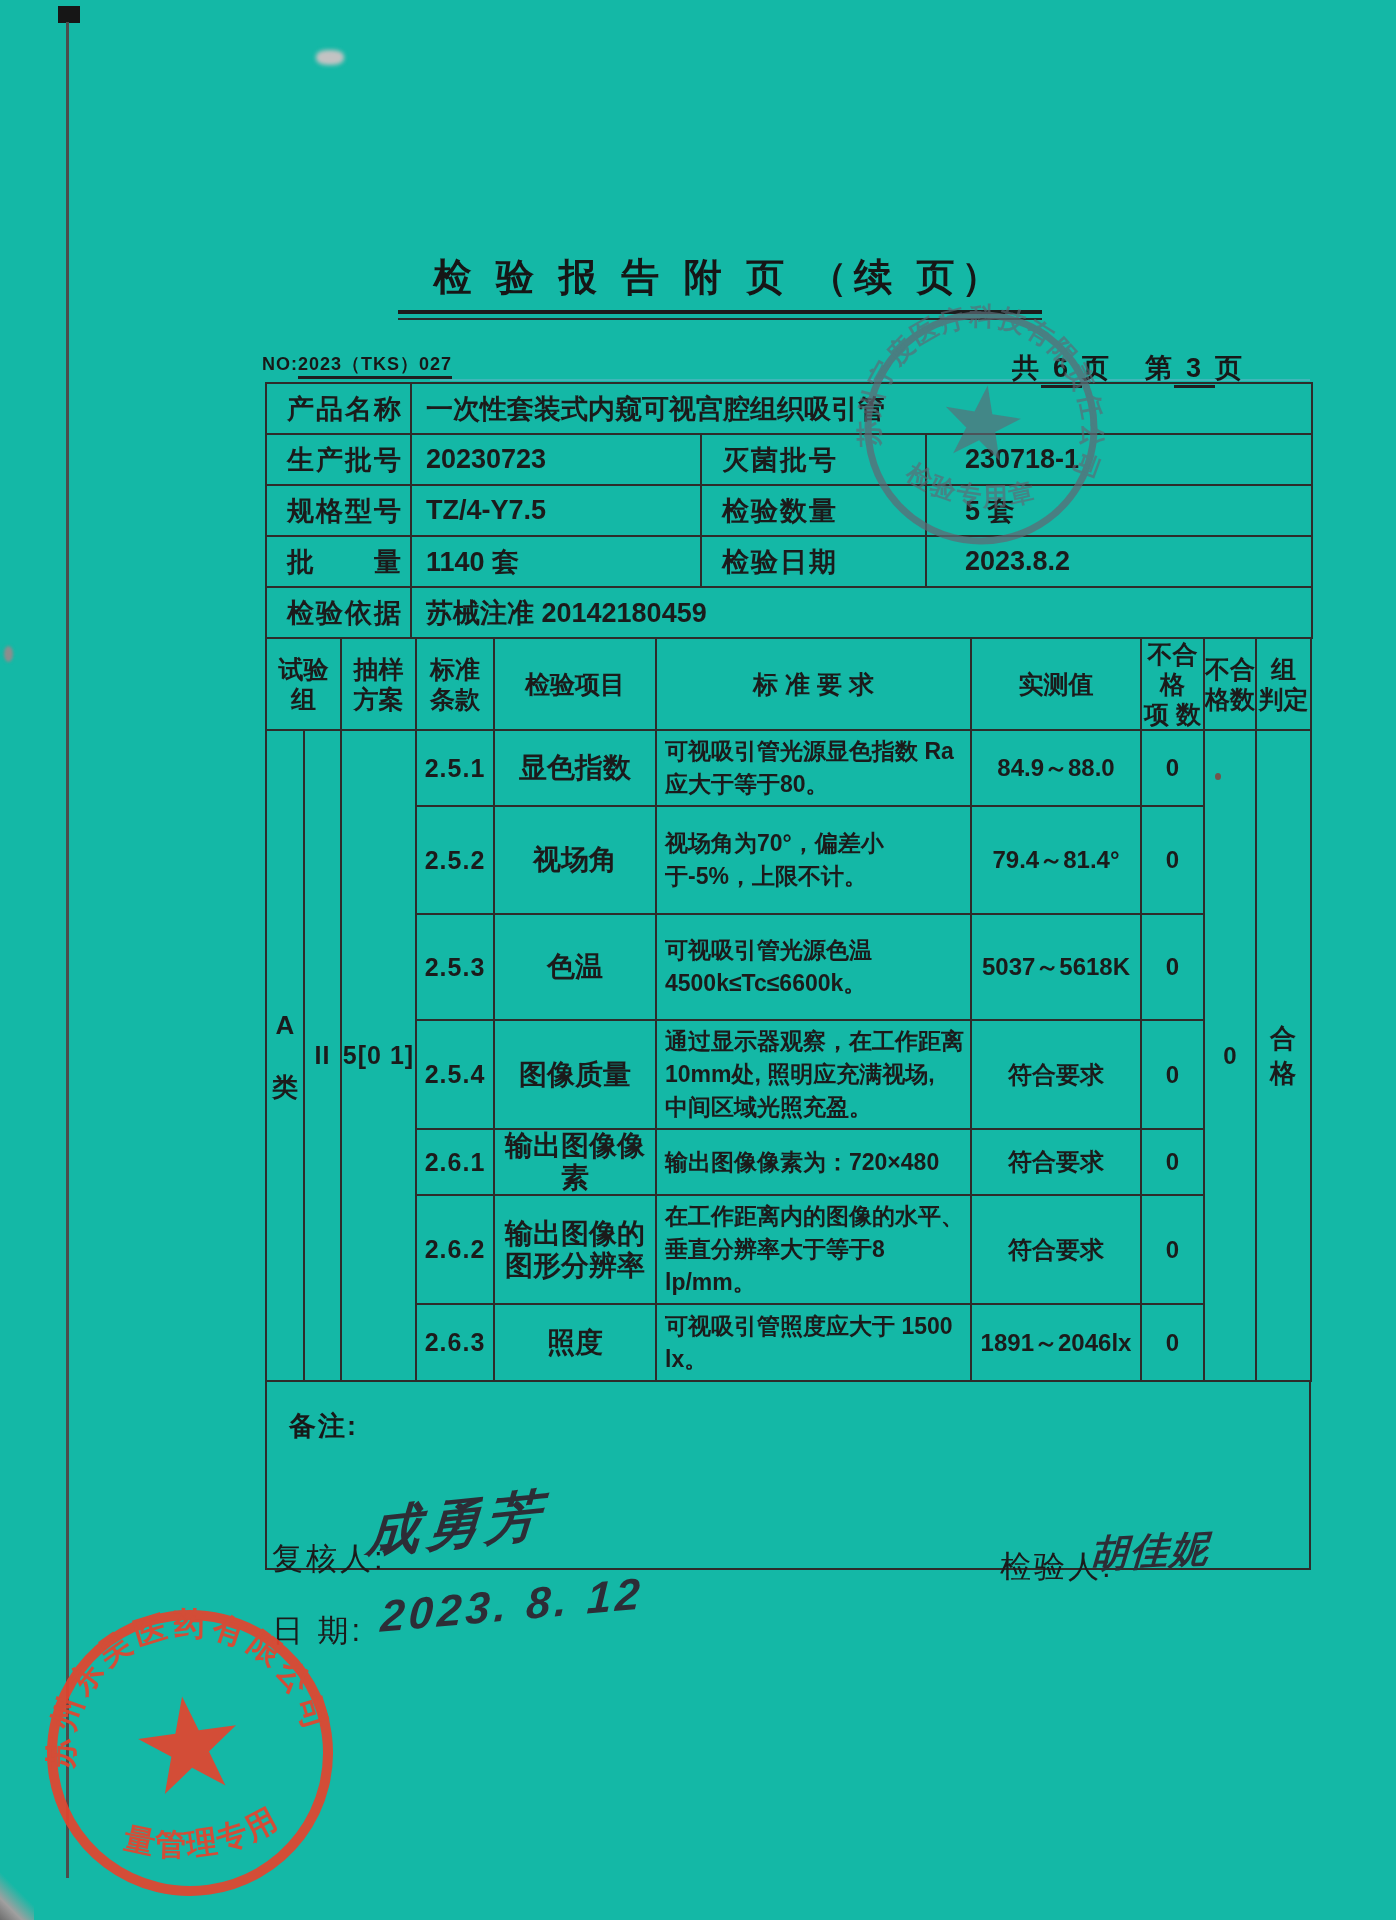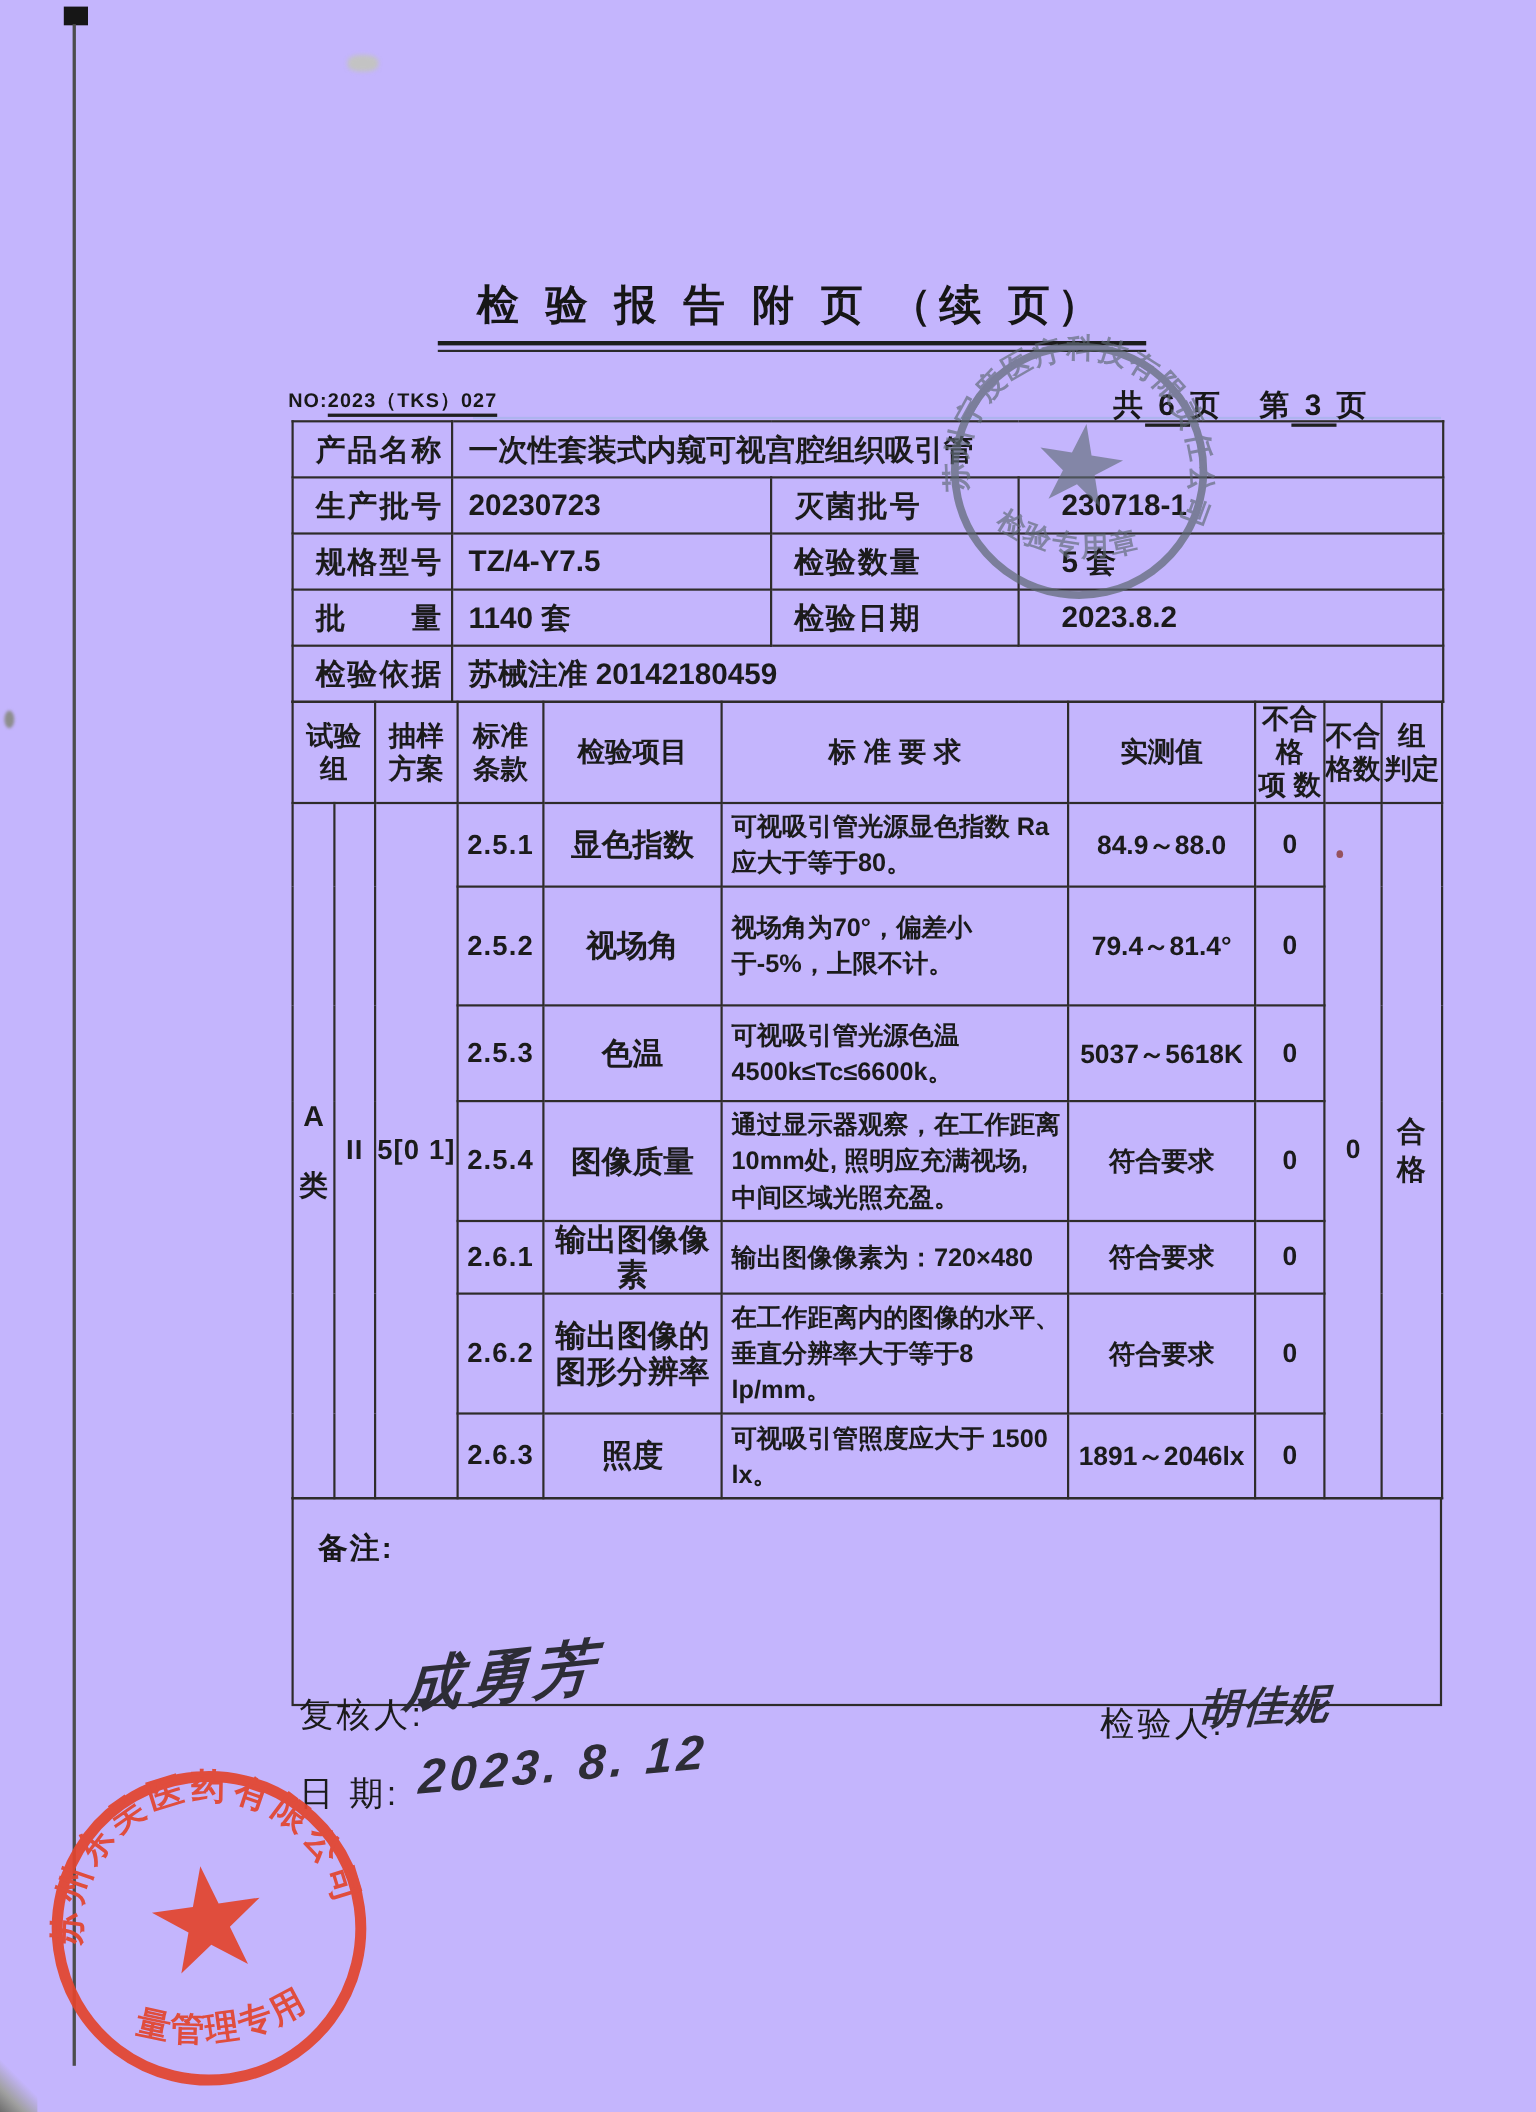--- a/index.html
+++ b/index.html
@@ -1,16 +1,16 @@
 <!DOCTYPE html>
 <html><head>
 <meta charset="utf-8">
 <style>
   html,body{margin:0;padding:0;background:#ffffff;}
-  .page{position:relative;width:1396px;height:1920px;background:#c4b5fd;overflow:hidden;
+  .page{position:relative;width:1396px;height:1920px;background:#14b8a6;overflow:hidden;
         font-family:"Liberation Sans","DejaVu Sans",sans-serif;color:#181818;}
   
   .scan-line-left{position:absolute;left:66px;top:22px;width:3px;height:1856px;background:#4c4c4c;}
   .scan-notch{position:absolute;left:58px;top:6px;width:22px;height:17px;background:#161616;}
   .smudge-a{position:absolute;left:316px;top:50px;width:28px;height:15px;background:#c3c3c3;border-radius:40%;filter:blur(2px);}
   .smudge-b{position:absolute;left:4px;top:646px;width:9px;height:16px;background:#8d8d8d;border-radius:50%;filter:blur(1.5px);}
   .corner-shade{position:absolute;left:0;top:1866px;width:34px;height:54px;
         background:linear-gradient(225deg,rgba(0,0,0,0) 45%,#a0a0a0 75%,#6e6e6e 100%);}
   .scanner-tint{position:absolute;left:430px;top:379px;width:880px;height:2px;background:rgba(140,180,215,.38);}
   .red-dot{position:absolute;left:1215px;top:773px;width:6px;height:7px;background:#8b3a35;border-radius:50%;opacity:.8;}
@@ -29,21 +29,21 @@
   table{border-collapse:collapse;table-layout:fixed;width:1046px;}
   td,th{border:2px solid #2e2c2a;font-weight:700;color:#1b1b1b;vertical-align:middle;
         text-align:center;padding:0;overflow:hidden;}
   .info tr{height:51px;}
   .info .lbl{text-align:left;padding-left:20px;font-size:27px;letter-spacing:2px;}
   .info .val{text-align:left;padding-left:14px;font-size:27px;}
   .info .val2{text-align:left;padding-left:38px;font-size:27px;}
   .main th{font-size:25px;line-height:30px;}
   .pre{white-space:pre-line;}
   .main .h-head{height:66px;}
-  .main .r1{height:76px;} .main .r2{height:108px;} .main .r3{height:87px;}
+  .main .r1{height:76px;} .main .r2{height:108px;} .main .r3{height:106px;}
   .main .r4{height:104px;} .main .r5{height:58px;} .main .r6{height:82px;} .main .r7{height:77px;}
   .main .clause{font-size:25px;letter-spacing:1px;}
   .main .item{font-size:28px;line-height:32px;padding:0 4px;}
   .main .req{text-align:left;font-size:23px;line-height:33px;padding:4px 6px 4px 8px;}
   .main .meas{font-size:24px;}
   .main .zero{font-size:24px;}
   .main .grp{font-size:26px;line-height:62px;}
   .main .verdict{font-size:26px;letter-spacing:1px;}
   .remarks{border:2px solid #2e2c2a;margin-top:-2px;height:160px;
            padding:26px 0 0 22px;font-size:27px;font-weight:700;letter-spacing:2px;}

